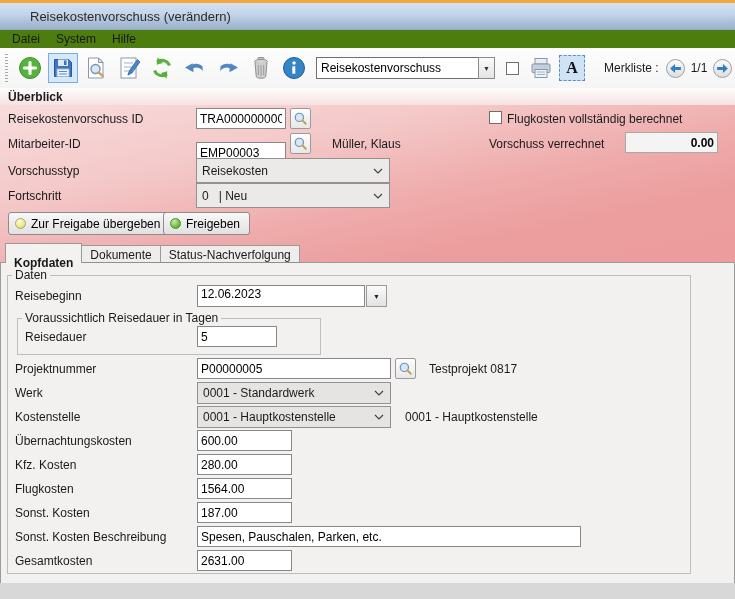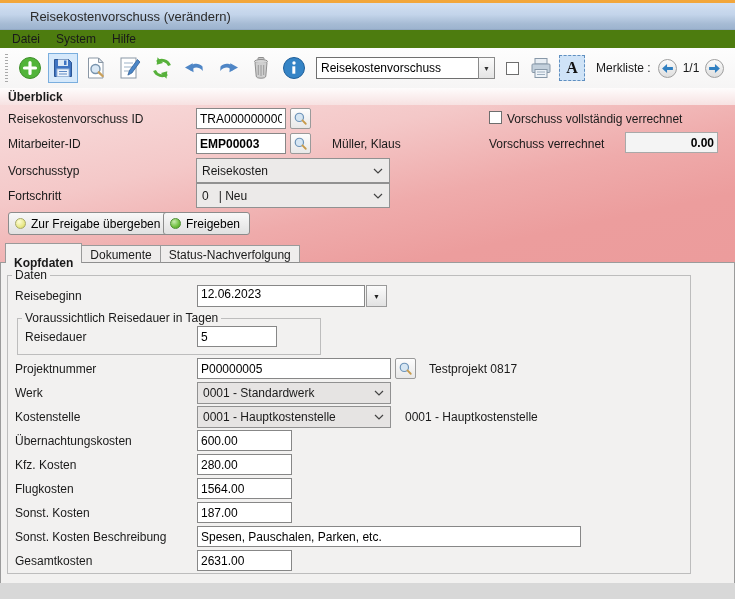--- a/index.html
+++ b/index.html
@@ -39,21 +39,21 @@
     width:17px; height:22px; border:1px solid #8a8a8a; background:linear-gradient(#fbfbfb,#e4e4e4);
     font-size:7px; display:flex; align-items:center; justify-content:center; color:#333; padding:0;
   }
   .checkbox { width:13px; height:13px; background:#fff; border:1px solid #6e6e6e; display:inline-block; }
   .toolbar .checkbox { margin:0 4px 0 8px; }
   .font-btn {
     width:26px; height:26px; background:#cfe3f7; border:1px dashed #5f8fc0;
     font-family:"Liberation Serif",serif; font-weight:bold; font-size:16px; color:#111;
     display:flex; align-items:center; justify-content:center; padding:0;
   }
-  .merkliste-label { margin:0 4px 0 8px; }
+  .merkliste-label { margin:0 4px 0 16px; }
   .navbtn {
     width:19px; height:19px; border-radius:50%; border:1px solid #9f9f9f; padding:0;
     background:linear-gradient(#fbfbfb,#dedede); display:flex; align-items:center; justify-content:center;
   }
   .navbtn svg { width:11px; height:9px; }
   .page-ind { margin:0 3px; }
   
   .ov-band {
     height:17px; background:linear-gradient(#fefcfc,#f7e2e2);
     font-weight:bold; padding:2px 0 0 8px;
@@ -244,24 +244,24 @@
 
     <span class="lbl" style="left:8px;top:7px">Reisekostenvorschuss ID</span>
     <input class="field" style="left: 196px; top: 3px; width: 90px;" readonly="" value="TRA0000000002">
     <button class="magbtn" style="left:290px;top:3px">
       <svg viewBox="0 0 20 20">
           <circle cx="8.5" cy="8.5" r="5.5" fill="#d6e6f3" stroke="#6d93b8" stroke-width="1.6"></circle>
           <path d="M12.6 12.6L17 17" stroke="#c79a4b" stroke-width="2.4" stroke-linecap="round"></path>
         </svg>
     </button>
     <span class="checkbox" style="position:absolute;left:489px;top:6px"></span>
-    <span class="lbl" style="left:507px;top:7px">Vorschuss vollständig verrechnet</span>
+    <span class="lbl" style="left:507px;top:7px">Flugkosten vollständig berechnet</span>
 
     <span class="lbl" style="left:8px;top:32px">Mitarbeiter-ID</span>
-    <input class="field" style="left: 196px; top: 28px; width: 90px; font-weight: bold;" readonly="" value="EMP00003">
+    <input class="field" style="left: 196px; top: 37px; width: 90px;" readonly="" value="EMP00003">
     <button class="magbtn" style="left:290px;top:28px">
       <svg viewBox="0 0 20 20">
           <circle cx="8.5" cy="8.5" r="5.5" fill="#d6e6f3" stroke="#6d93b8" stroke-width="1.6"></circle>
           <path d="M12.6 12.6L17 17" stroke="#c79a4b" stroke-width="2.4" stroke-linecap="round"></path>
         </svg>
     </button>
     <span class="lbl" style="left:332px;top:32px">Müller, Klaus</span>
     <span class="lbl" style="left:489px;top:32px">Vorschuss verrechnet</span>
     <input class="field ro" style="left: 625px; top: 27px; width: 93px;" readonly="" value="0.00">
 

